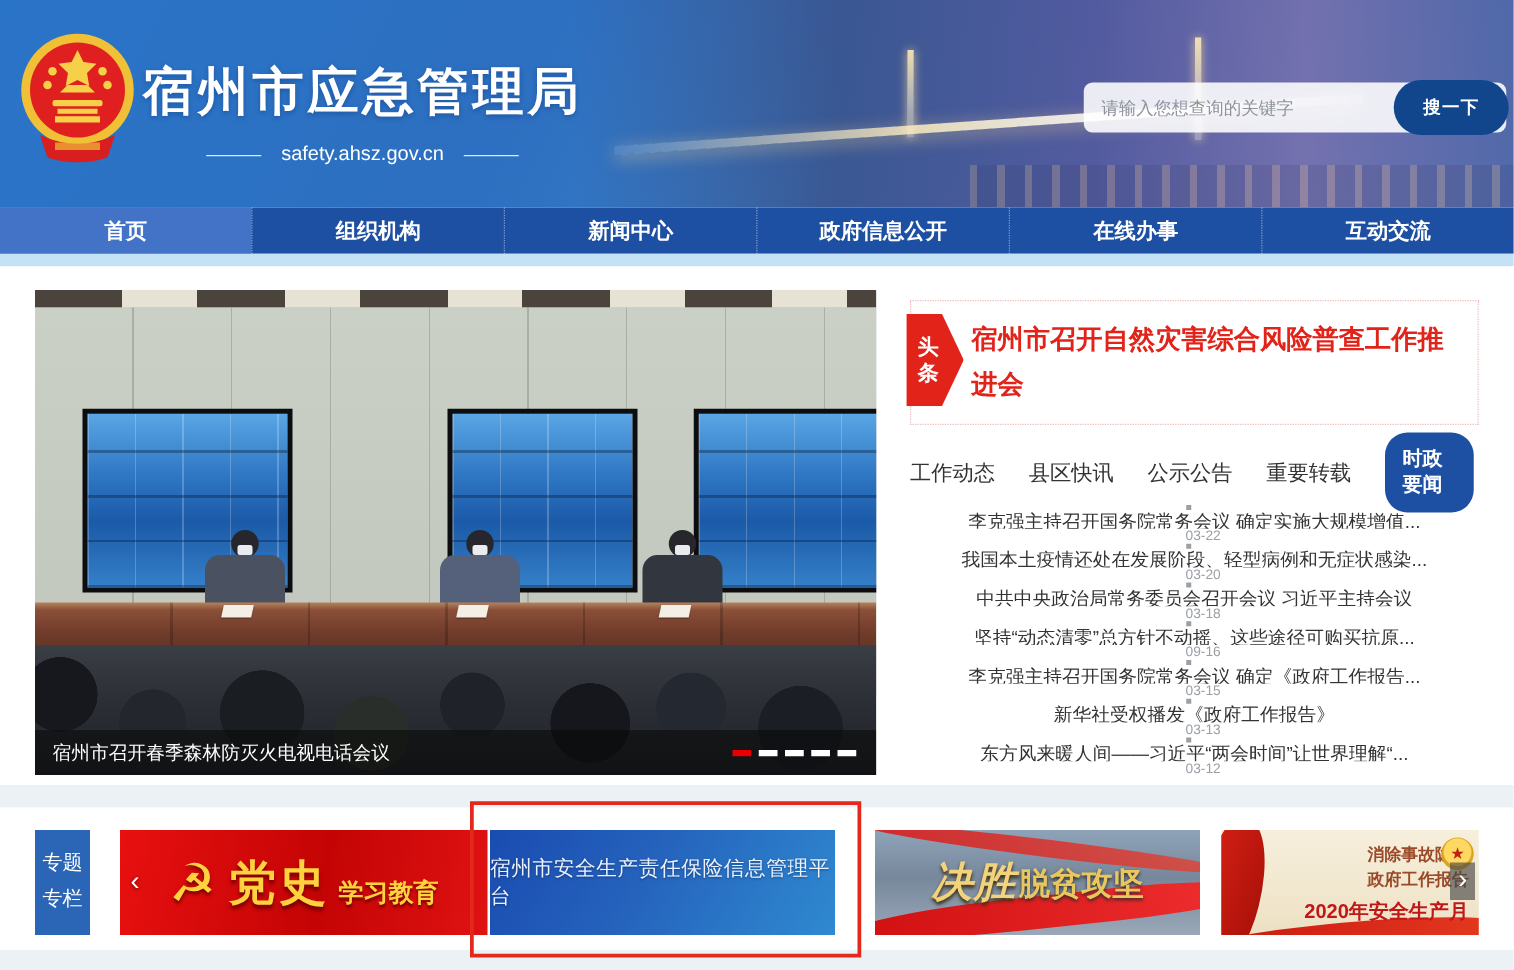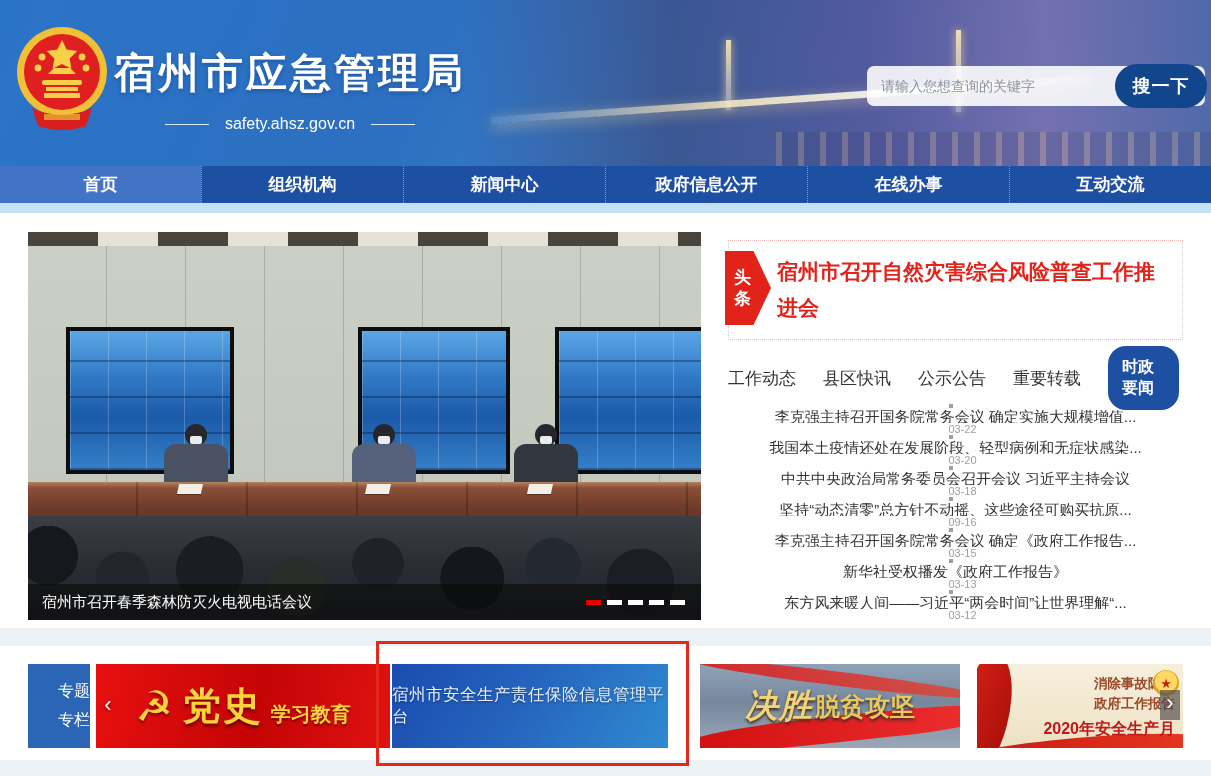--- a/index.html
+++ b/index.html
@@ -27,21 +27,21 @@
   .site-title{margin:0;color:#fff;font-size:41px;font-weight:bold;letter-spacing:3px;
     text-shadow:0 2px 4px rgba(0,40,100,.35);}
   .site-url-row{display:flex;align-items:center;justify-content:center;margin-top:14px;color:#fff;font-size:16px;}
   .site-url-row .dash{display:inline-block;width:44px;height:1px;background:rgba(255,255,255,.85);margin:0 16px;}
 
   .search{position:absolute;left:867px;top:66px;width:338px;height:40px;}
   .search input{position:absolute;left:0;top:0;width:338px;height:40px;border:none;outline:none;
     background:rgba(255,255,255,.88);border-radius:7px;padding:0 110px 0 14px;font-size:14px;color:#333;box-sizing:border-box;}
   .search input::placeholder{color:#8d939d;}
   .search button{position:absolute;right:-2px;top:-2px;width:92px;height:44px;border:none;cursor:pointer;
-    background:#11468c;color:#fff;font-size:18px;font-weight:bold;border-radius:22px;letter-spacing:1px;}
+    background:#11468c;color:#fff;font-size:14px;font-weight:bold;border-radius:22px;letter-spacing:1px;}
 
   
   .nav{position:absolute;left:0;top:166px;width:1211px;height:37px;background:#1d4fa2;display:flex;}
   .nav-item{flex:1;display:flex;align-items:center;justify-content:center;color:#fff;font-size:17px;
     font-weight:bold;cursor:pointer;position:relative;}
   .nav-item + .nav-item{border-left:1px dotted rgba(255,255,255,.45);}
   .nav-item.active{background:#4273c6;}
   .nav-strip{position:absolute;left:0;top:203px;width:1211px;height:10px;background:#c5e1f6;}
 
   
@@ -103,22 +103,22 @@
     padding:11px 14px;border-radius:18px;cursor:pointer;}
   .news-list{margin-top:8px;}
   .news-row{display:flex;align-items:center;height:31px;cursor:pointer;flex-direction:column;}
   .news-bullet{width:4px;height:4px;background:#9aa0a6;margin-right:10px;flex:0 0 auto;}
   .news-title{flex:1;font-size:15px;color:#333;white-space:nowrap;overflow:hidden;text-overflow:ellipsis;}
   .news-date{font-size:11px;color:#9aa0a6;margin-left:14px;flex:0 0 auto;}
 
   
   .bottom{position:absolute;left:0;top:628px;width:1211px;height:148px;background:#ecf1f5;}
   .bottom-white{position:absolute;left:0;top:18px;width:100%;height:114px;background:#fff;}
-  .topics-box{position:absolute;left:28px;top:36px;width:62px;height:84px;background:#2b65b5;color:#fff;
-    font-size:16px;display:flex;flex-direction:column;align-items:flex-end;justify-content:center;line-height:1.8;cursor:pointer;}
+  .topics-box{position:absolute;left:28px;top:36px;width:44px;height:84px;background:#2b65b5;color:#fff;
+    font-size:16px;display:flex;flex-direction:column;align-items:center;justify-content:center;line-height:1.8;cursor:pointer;}
   .banner{position:absolute;top:36px;height:84px;overflow:hidden;cursor:pointer;}
   .banner-dangshi{left:96px;width:294px;background:linear-gradient(100deg,#e81010 0%,#c40404 55%,#e01212 100%);
     display:flex;align-items:center;justify-content:center;}
   .dangshi-emblem{font-size:42px;color:#ffd23e;text-shadow:0 2px 3px #7a0000;margin-right:10px;}
   .dangshi-title{font-size:38px;font-weight:bold;color:#ffd23e;text-shadow:0 3px 3px #7a0000;letter-spacing:2px;}
   .dangshi-sub{font-size:20px;font-weight:bold;color:#ffd23e;text-shadow:0 2px 2px #7a0000;margin:16px 0 0 8px;}
   .banner-insure{left:392px;width:276px;background:linear-gradient(120deg,#1a4cb0 0%,#2563bd 45%,#2f8ad0 100%);
     display:flex;align-items:center;justify-content:center;}
   .insure-title{color:#eaf3ff;font-size:16.5px;letter-spacing:.5px;text-shadow:0 1px 2px rgba(0,20,60,.5);}
   .banner-juesheng{left:700px;width:260px;background:

